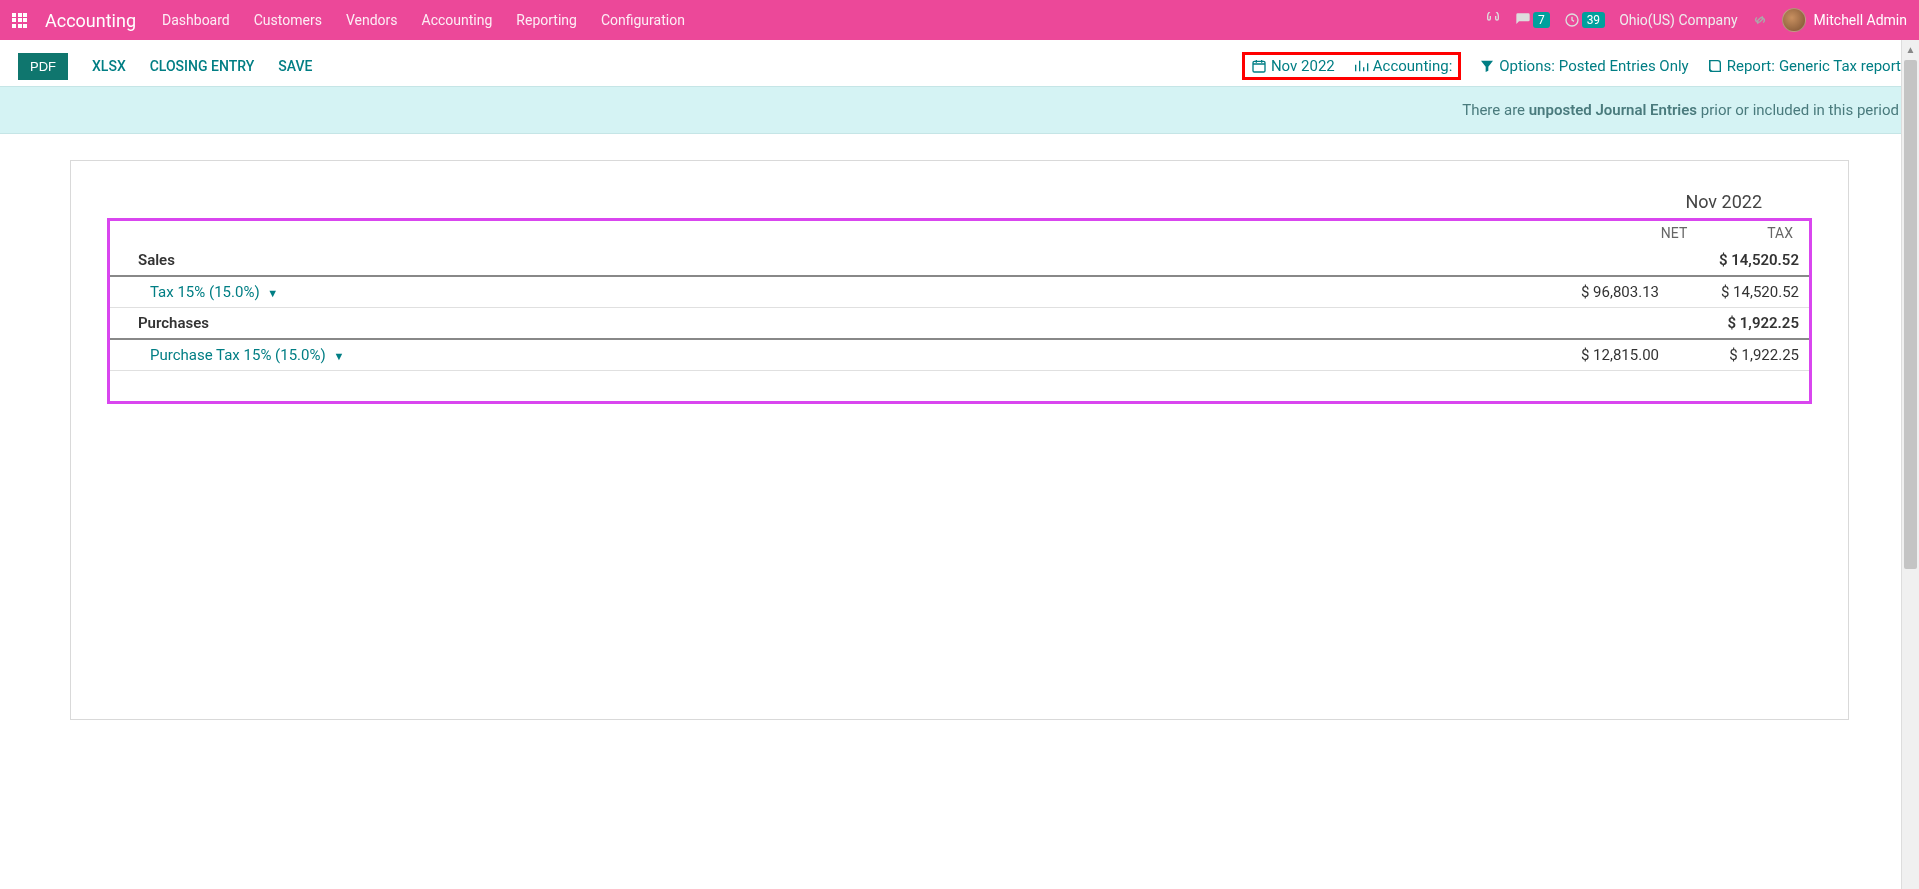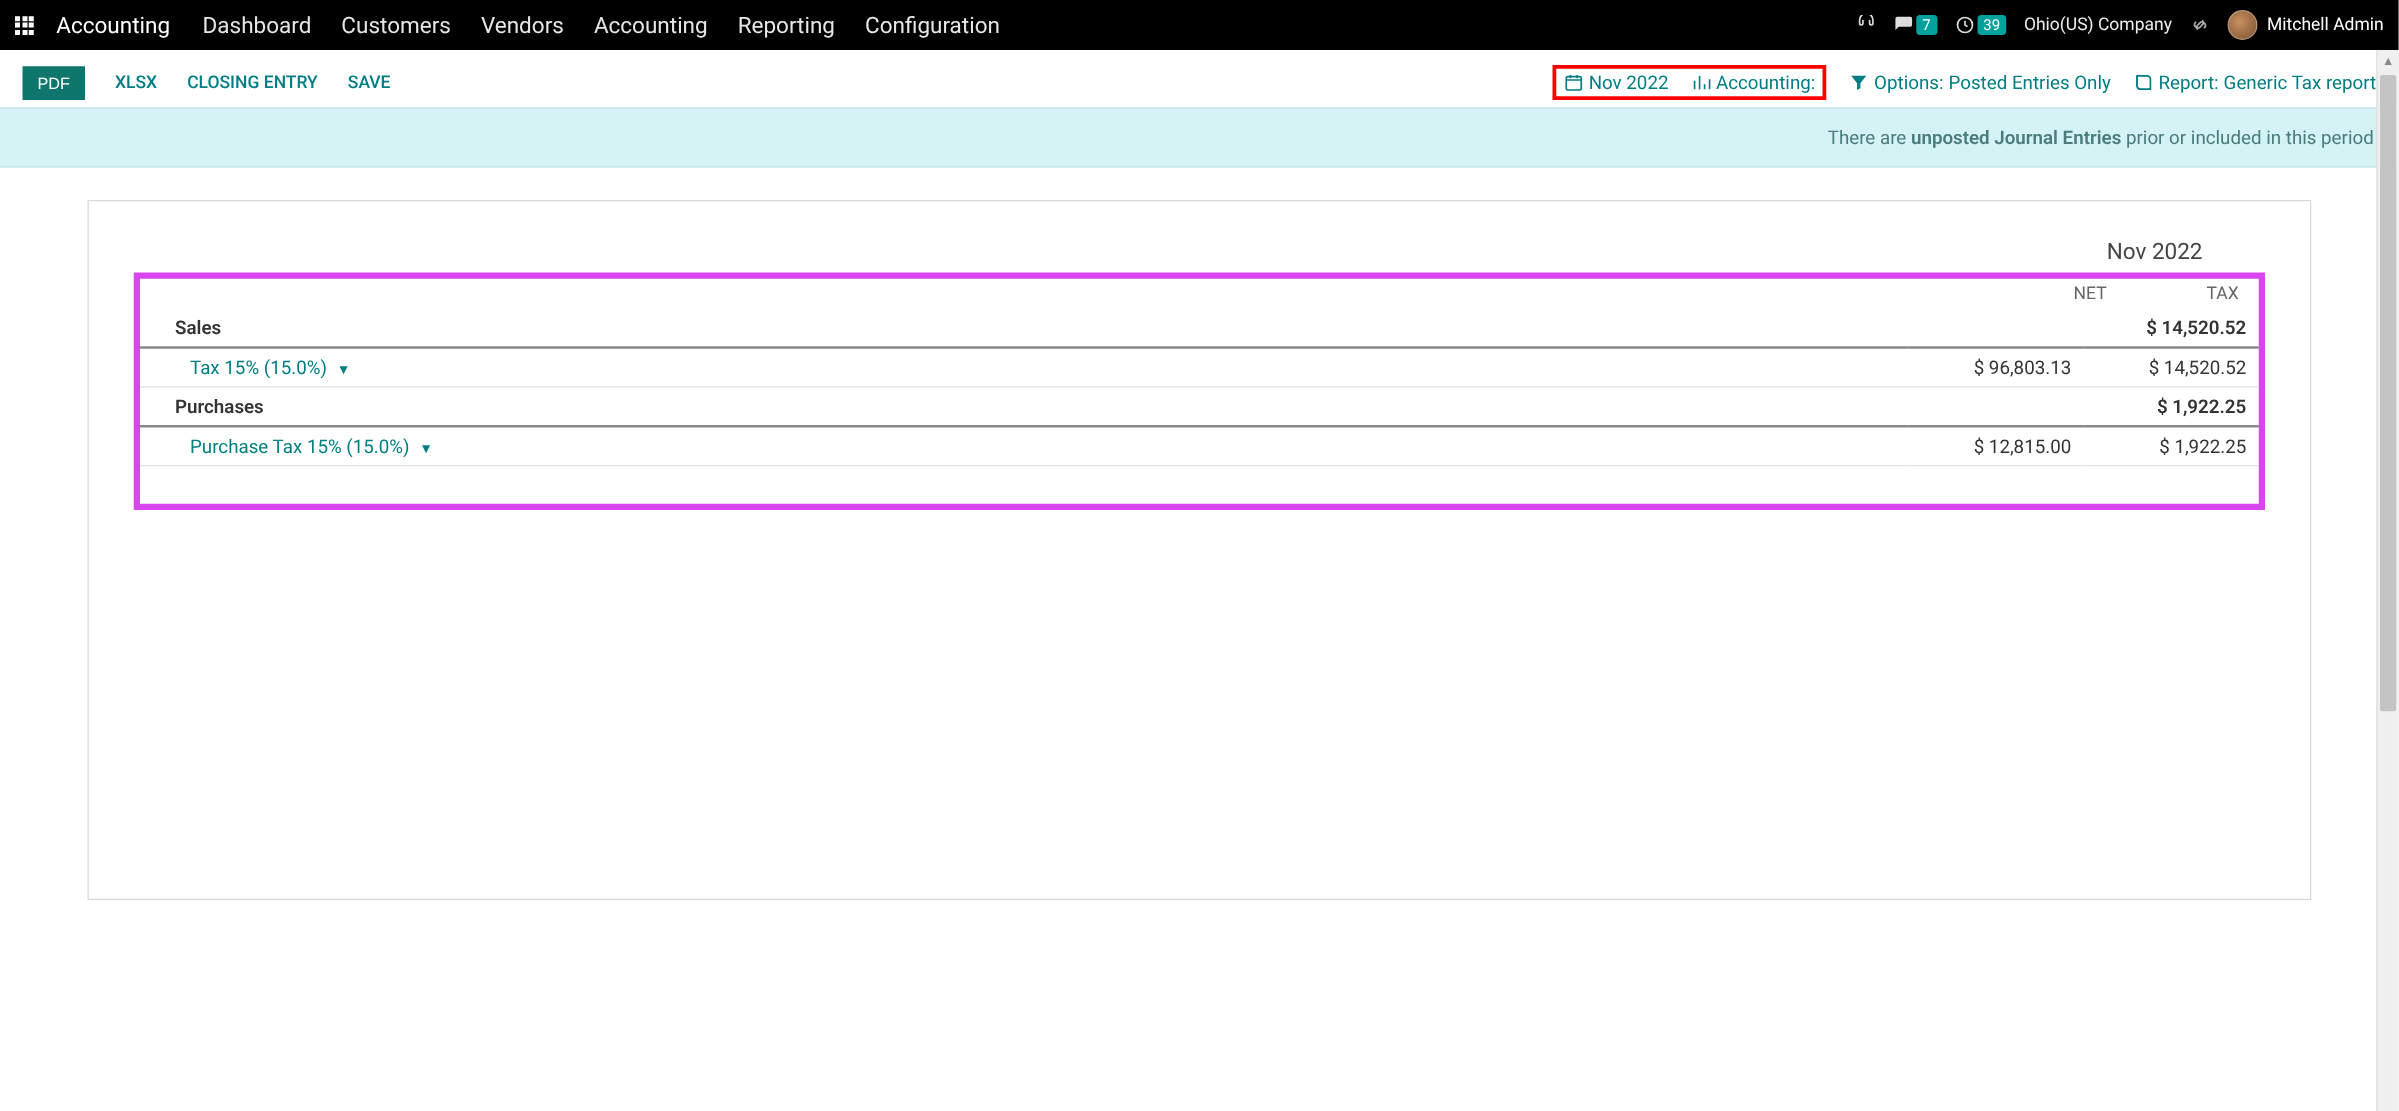--- a/index.html
+++ b/index.html
@@ -1,39 +1,39 @@
 <!DOCTYPE html>
 <html><head>
   <meta charset="utf-8">
   <style>
     * { box-sizing: border-box; margin: 0; padding: 0; }
     body { font-family: -apple-system, BlinkMacSystemFont, "Segoe UI", Roboto, sans-serif; font-size: 14px; color: #333; background: #fff; }
     
     
     .navbar {
-      background: #000000;
+      background: #ec4899;
       height: 40px;
       display: flex;
       align-items: center;
       padding: 0 12px;
       color: #fff;
     }
     .navbar-left { display: flex; align-items: center; gap: 8px; }
     .apps-icon {
       display: inline-grid;
       grid-template-columns: repeat(3, 4px);
       grid-template-rows: repeat(3, 4px);
       gap: 1.5px;
       margin-right: 10px;
       cursor: pointer;
     }
     .apps-icon span { background: #fff; width: 4px; height: 4px; }
     .brand { font-size: 18px; color: #fff; margin-right: 18px; }
     .nav-menu { display: flex; gap: 24px; }
-    .nav-menu a { color: rgba(255,255,255,0.9); text-decoration: none; font-size: 18px; cursor: pointer; }
+    .nav-menu a { color: rgba(255,255,255,0.9); text-decoration: none; font-size: 14px; cursor: pointer; }
     .navbar-right { margin-left: auto; display: flex; align-items: center; gap: 14px; }
     .icon-btn { color: #ddd; cursor: pointer; display:flex; align-items:center; }
     .badge-wrap { display: flex; align-items: center; gap: 2px; cursor: pointer; }
     .badge { background: #00A09D; color: #fff; border-radius: 3px; padding: 0 5px; font-size: 12px; line-height: 16px; }
     .company-name { color: #eee; font-size: 14px; }
     .user-block { display: flex; align-items: center; gap: 8px; cursor: pointer; }
     .avatar { width: 24px; height: 24px; border-radius: 50%; background: radial-gradient(circle at 40% 40%, #c89060, #7a5030); border: 1px solid rgba(255,255,255,0.3); }
     
     
     .control-panel { padding: 12px 18px 6px 18px; }
@@ -69,21 +69,21 @@
       background: #fff;
       padding: 30px 16px 200px 16px;
       min-height: 560px;
       position: relative;
     }
     .report-inner { padding: 0 20px; }
     
     .period-header { text-align: right; font-size: 18px; color: #444; padding-right: 50px; margin-bottom: 6px; }
     .col-headers { display: flex; justify-content: flex-end; gap: 80px; padding-right: 16px; color: #666; font-size: 14px; margin-bottom: 4px; }
     
-    .red-frame { border: 5px solid #d946ef; padding: 4px 0 30px 0; }
+    .red-frame { border: 3px solid #d946ef; padding: 4px 0 30px 0; }
     
     .report-table { width: 100%; border-collapse: collapse; }
     .report-table td { padding: 6px 10px; font-size: 15px; }
     .section-row td { font-weight: 600; border-bottom: 2px solid #888; }
     .detail-row td { border-bottom: 1px solid #e0e0e0; }
     .detail-row .indent { padding-left: 40px; margin-left: 24px; }
     .tax-link { color: #017E84; cursor: pointer; }
     .caret-down { display: inline-block; margin-left: 4px; font-size: 11px; color: #017E84; }
     .num-col { text-align: right; width: 140px; white-space: nowrap; }
     

